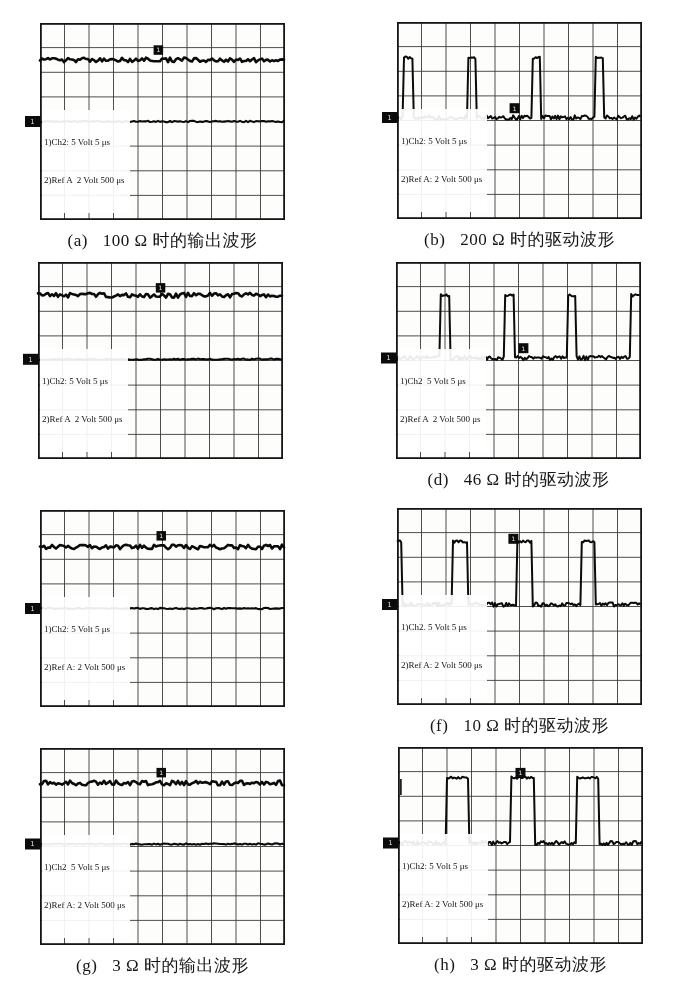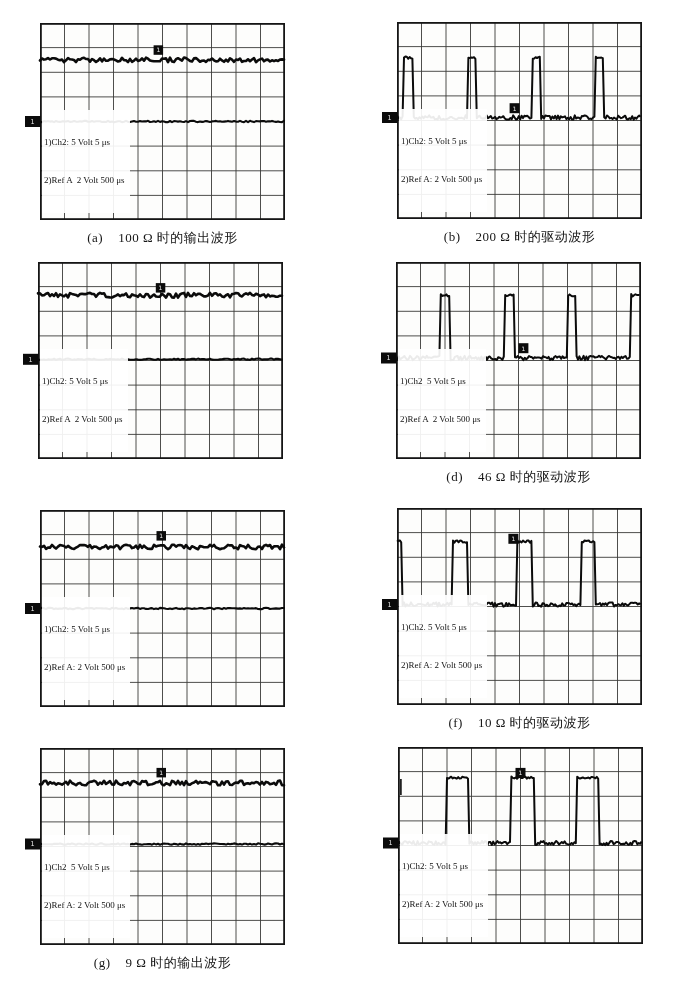--- a/index.html
+++ b/index.html
@@ -8,21 +8,21 @@
   .cell{position:absolute;width:245px;margin:0;}
   #cell-a{left:40px;top:23px;}  #cell-b{left:397px;top:22px;}
   #cell-c{left:38px;top:262px;} #cell-d{left:396px;top:262px;}
   #cell-e{left:40px;top:510px;} #cell-f{left:397px;top:508px;}
   #cell-g{left:40px;top:748px;} #cell-h{left:398px;top:747px;}
   .scope-wrap{position:relative;width:245px;height:197px;background:#fdfdfc;}
   .scope-svg{position:absolute;left:-16px;top:0;overflow:visible;}
   .readout{position:absolute;left:2px;bottom:7px;background:rgba(255,255,255,0.92);
            padding:1px 5px 2px 2px;font:9px/12.5px "Liberation Serif",serif;
            color:#141414;white-space:pre;}
-  .cap{margin:9px 0 0 0;text-align:center;font-size:13px;letter-spacing:0.5px;
+  .cap{margin:9px 0 0 0;text-align:center;font-size:17px;letter-spacing:0.5px;
        white-space:nowrap;}
   .cap-label{margin-right:15px;}
 </style>
 </head>
 <body>
 
 <div id="page">
 
   <figure class="cell" id="cell-a">
     <div class="scope-wrap">
@@ -158,36 +158,39 @@
           <text x="121.275" y="26.9" text-anchor="middle" font-size="6" fill="#ededed" font-family="&quot;DejaVu Sans&quot;, sans-serif">1</text>
           <rect x="-15" y="90.5" width="15.5" height="11" fill="#0b0b0b"></rect>
           <text x="-7.5" y="98.4" text-anchor="middle" font-size="6.5" fill="#ededed" font-family="&quot;DejaVu Sans&quot;, sans-serif">1</text>
         </svg>
       <div class="readout">
         <div>1)Ch2  5 Volt 5 μs</div>
         <div>2)Ref A: 2 Volt 500 μs</div>
       </div>
     </div>
     <figcaption class="cap">
-      <span class="cap-label">(g)</span><span class="cap-text">9 Ω 时的输出波形</span>
+      <span class="cap-label">(g)</span><span class="cap-text">3 Ω 时的输出波形</span>
     </figcaption>
   </figure>
 
   <figure class="cell" id="cell-h">
     <div class="scope-wrap">
       <svg class="scope-svg" width="261" height="197" viewBox="-16 0 261 197">
           <path d="M24.5 0V197M49.0 0V197M73.5 0V197M98.0 0V197M122.5 0V197M147.0 0V197M171.5 0V197M196.0 0V197M220.5 0V197M0 24.6H245M0 49.3H245M0 73.9H245M0 98.5H245M0 123.1H245M0 147.8H245M0 172.4H245" stroke="#3a3a38" stroke-width="0.9" fill="none"></path>
           <rect x="0.9" y="0.9" width="243.2" height="195.2" fill="none" stroke="#151515" stroke-width="1.8"></rect>
           <polyline points="0.0,97.3 1.4,95.1 2.8,96.6 4.2,97.8 5.6,95.0 7.0,94.2 8.4,94.6 9.8,96.4 11.2,94.6 12.6,95.5 14.0,96.9 15.4,94.1 16.8,97.6 18.2,98.2 19.6,94.1 21.0,97.4 22.4,96.9 23.8,95.4 25.2,95.3 26.6,95.7 28.0,96.7 29.4,96.9 30.8,94.3 32.2,94.9 33.6,94.9 35.0,97.4 36.4,97.9 37.8,94.4 39.2,97.6 40.6,95.9 42.0,97.1 43.4,97.5 44.8,95.6 46.2,95.3 47.6,97.9 49.0,31.0 50.4,31.6 51.8,30.6 53.2,29.7 54.6,31.5 56.0,30.6 57.4,31.0 58.8,31.7 60.2,30.1 61.6,31.5 63.0,31.3 64.4,29.7 65.8,30.3 67.2,30.4 68.6,30.5 70.0,31.8 71.4,96.7 72.8,94.6 74.2,94.9 75.6,97.6 77.0,95.2 78.4,97.4 79.8,95.0 81.2,96.4 82.6,96.6 84.0,94.0 85.4,96.1 86.8,94.3 88.2,94.6 89.6,97.6 91.0,94.9 92.4,95.1 93.8,97.9 95.2,94.6 96.6,97.2 98.0,95.9 99.4,94.0 100.8,95.8 102.2,95.2 103.6,96.5 105.0,95.6 106.4,94.9 107.8,95.1 109.2,97.1 110.6,95.7 112.0,95.1 113.4,29.6 114.8,30.9 116.2,31.4 117.6,30.5 119.0,31.7 120.4,30.3 121.8,29.9 123.2,31.0 124.6,30.9 126.0,29.7 127.4,29.7 128.8,31.6 130.2,30.2 131.6,31.3 133.0,29.9 134.4,30.9 135.8,30.9 137.2,97.9 138.6,97.9 140.0,95.9 141.4,96.9 142.8,94.4 144.2,95.1 145.6,94.1 147.0,96.9 148.4,96.1 149.8,97.5 151.2,96.0 152.6,97.3 154.0,95.7 155.4,97.7 156.8,95.6 158.2,94.0 159.6,95.4 161.0,97.4 162.4,96.2 163.8,95.1 165.2,96.1 166.6,94.4 168.0,96.6 169.4,97.1 170.8,97.5 172.2,97.5 173.6,96.0 175.0,97.3 176.4,95.2 177.8,96.2 179.2,29.7 180.6,30.8 182.0,31.6 183.4,31.0 184.8,30.5 186.2,31.2 187.6,31.3 189.0,30.9 190.4,30.6 191.8,31.5 193.2,30.1 194.6,30.1 196.0,30.5 197.4,31.3 198.8,29.9 200.2,31.8 201.6,97.3 203.0,96.6 204.4,98.0 205.8,96.4 207.2,98.1 208.6,95.9 210.0,98.0 211.4,95.7 212.8,94.0 214.2,94.2 215.6,97.1 217.0,96.3 218.4,94.9 219.8,94.9 221.2,95.7 222.6,97.1 224.0,96.9 225.4,96.7 226.8,97.0 228.2,95.2 229.6,97.2 231.0,97.7 232.4,95.9 233.8,97.8 235.2,94.5 236.6,94.0 238.0,94.2 239.4,97.3 240.8,96.1 242.2,96.8 243.6,94.4" fill="none" stroke="#0b0b0b" stroke-width="2" stroke-linejoin="round"></polyline>
           <line x1="2.9" y1="32.0" x2="2.9" y2="48.0" stroke="#0b0b0b" stroke-width="1.6"></line>
           <rect x="117.5" y="20.9" width="10" height="10" fill="#0b0b0b"></rect>
           <text x="122.5" y="28.2" text-anchor="middle" font-size="6" fill="#ededed" font-family="&quot;DejaVu Sans&quot;, sans-serif">1</text>
           <rect x="-15" y="90.5" width="15.5" height="11" fill="#0b0b0b"></rect>
           <text x="-7.5" y="98.4" text-anchor="middle" font-size="6.5" fill="#ededed" font-family="&quot;DejaVu Sans&quot;, sans-serif">1</text>
         </svg>
       <div class="readout">
         <div>1)Ch2: 5 Volt 5 μs</div>
         <div>2)Ref A: 2 Volt 500 μs</div>
       </div>
     </div>
+    <figcaption class="cap">
+      <span class="cap-label">(h)</span><span class="cap-text">3 Ω 时的驱动波形</span>
+    </figcaption>
   </figure>
 
 </div>
 
 </body></html>

